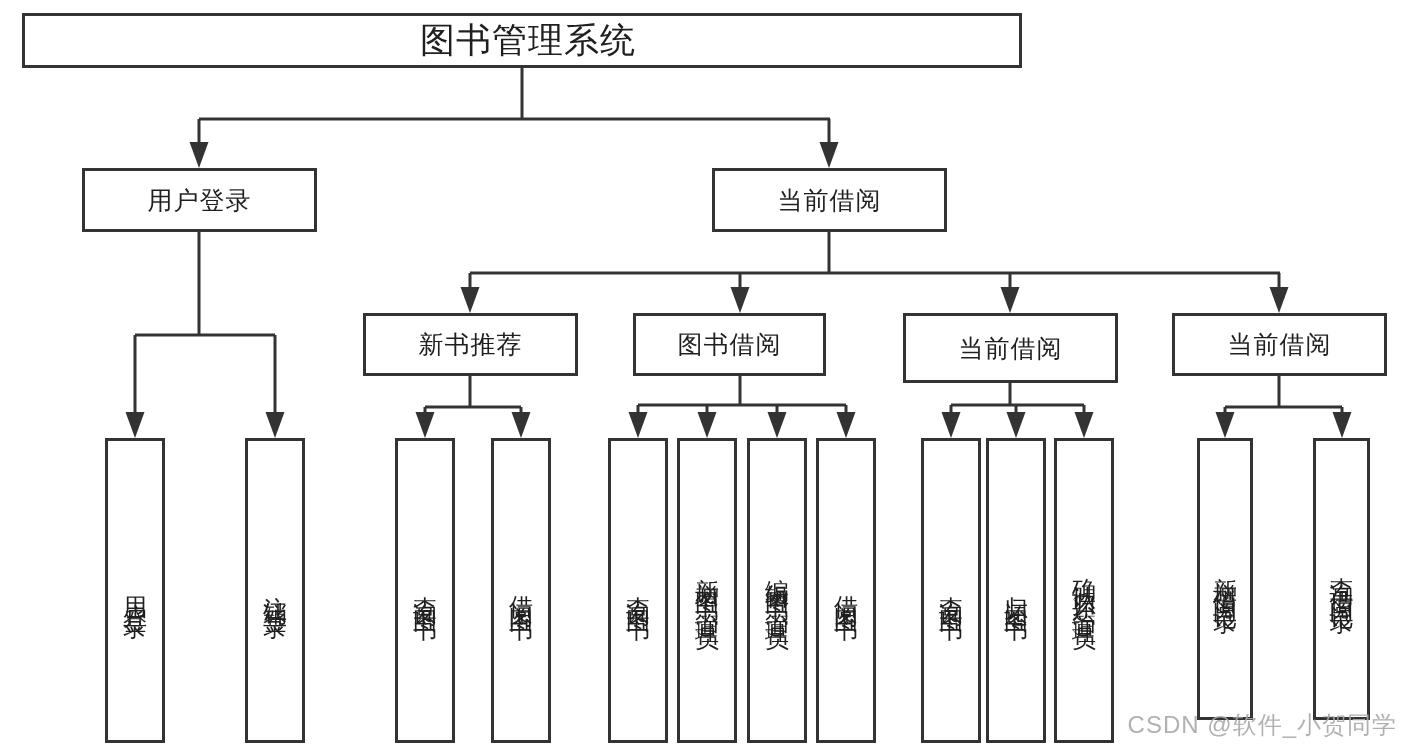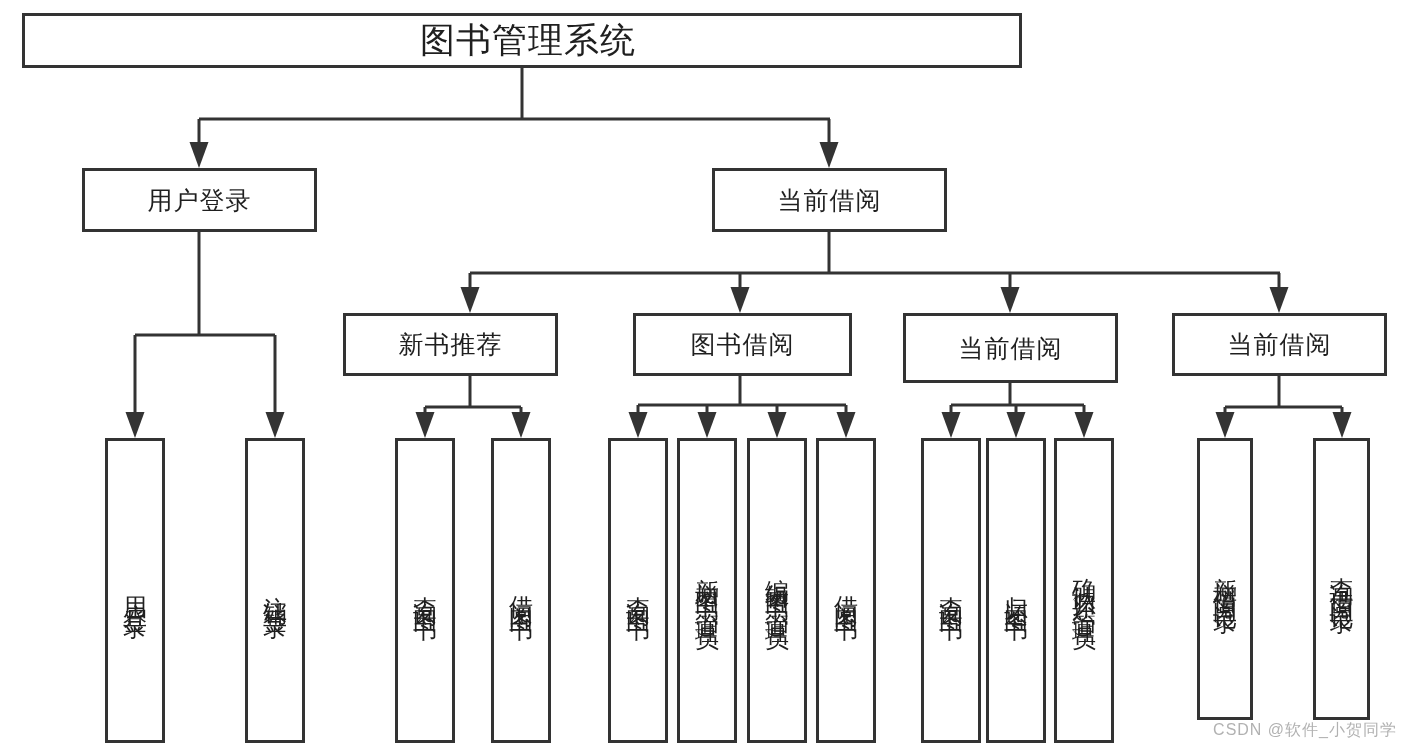--- a/index.html
+++ b/index.html
@@ -41,21 +41,21 @@
     writing-mode:vertical-rl;
     text-orientation:mixed;
     font-size:24px;
     letter-spacing:7px;
     line-height:1;
     white-space:nowrap;
   }
   #watermark{
     position:absolute;
     right:8px;bottom:6px;
-    font-size:16px;
+    font-size:24px;
     color:var(--wm);
     letter-spacing:1px;
     z-index:5;
     opacity:0.9;
   }
 </style>
 </head>
 <body>
 
 <div id="canvas">
@@ -119,24 +119,24 @@
     <span>图书管理系统</span>
   </div>
 
   <div class="hbox" style="left:82px;top:168px;width:235px;height:64px">
     <span>用户登录</span>
   </div>
   <div class="hbox" style="left:712px;top:168px;width:235px;height:64px">
     <span>当前借阅</span>
   </div>
 
-  <div class="hbox" style="left:343px;top:313px;width:215px;height:63px">
+  <div class="hbox" style="left:363px;top:313px;width:215px;height:63px">
     <span>新书推荐</span>
   </div>
-  <div class="hbox" style="left:633px;top:313px;width:219px;height:63px">
+  <div class="hbox" style="left:633px;top:313px;width:193px;height:63px">
     <span>图书借阅</span>
   </div>
   <div class="hbox" style="left:903px;top:313px;width:215px;height:70px">
     <span>当前借阅</span>
   </div>
   <div class="hbox" style="left:1172px;top:313px;width:215px;height:63px">
     <span>当前借阅</span>
   </div>
 
   <div class="vbox" style="left:105px;top:438px;width:60px;height:305px">

